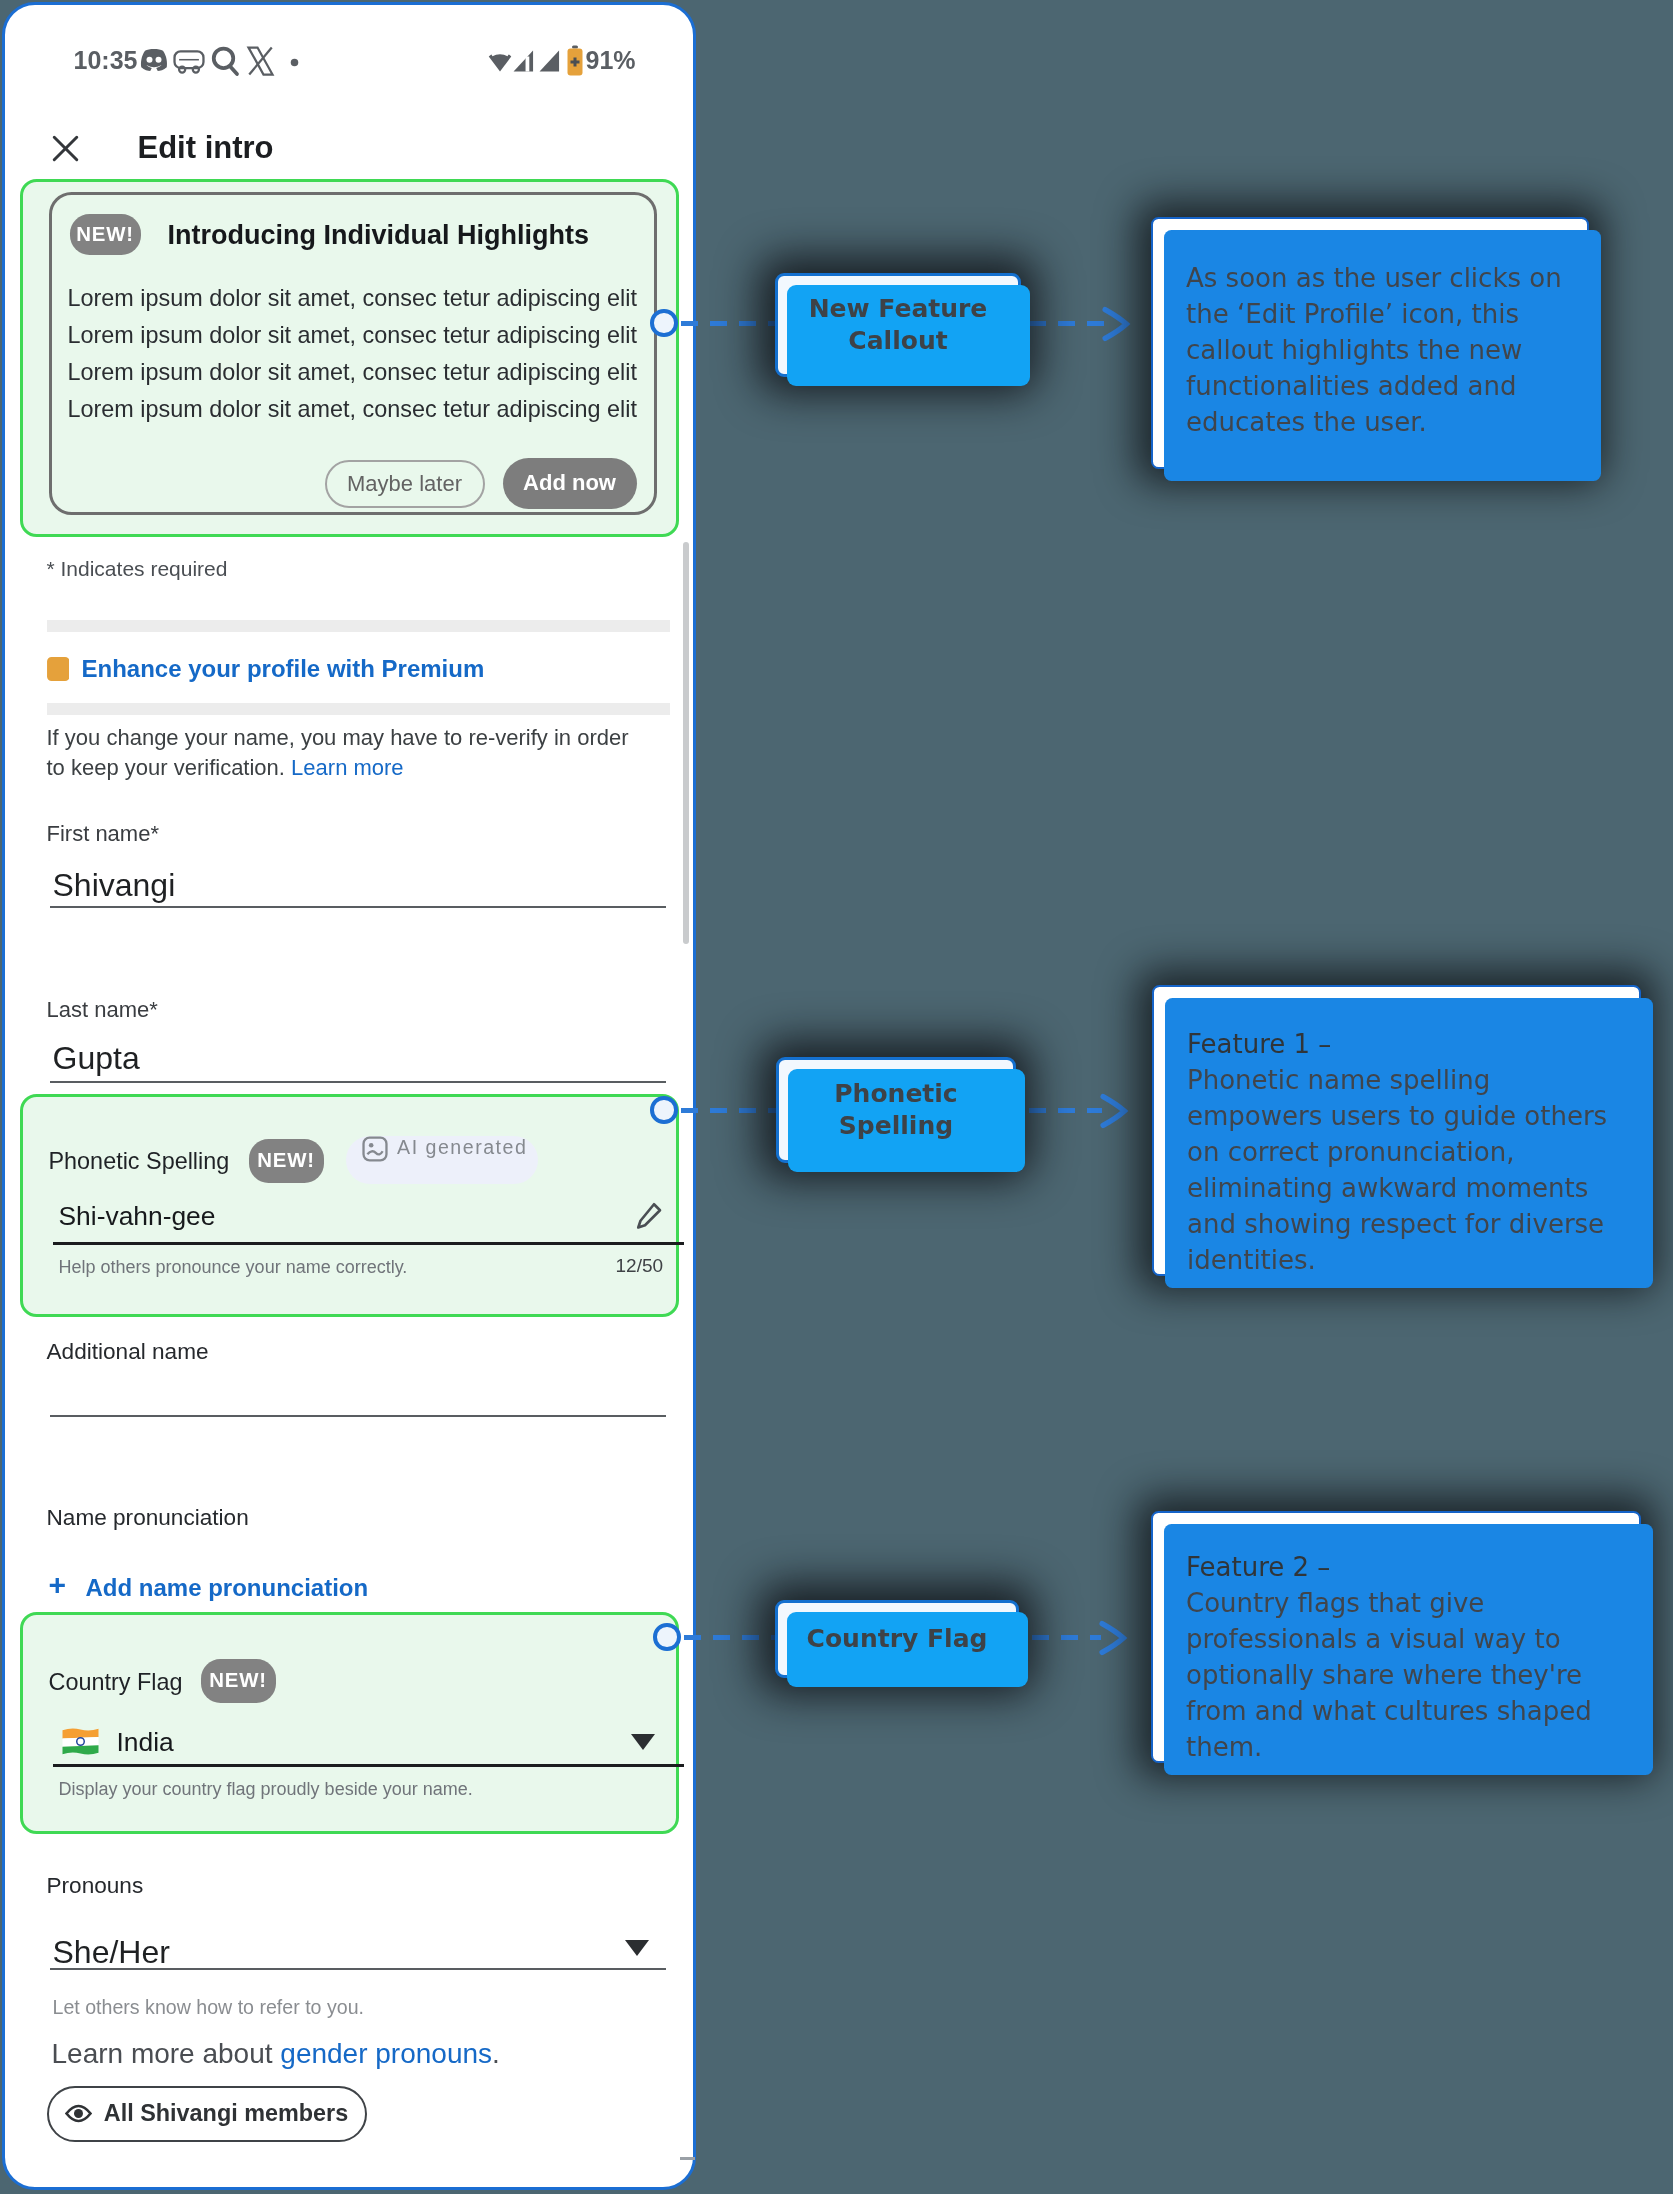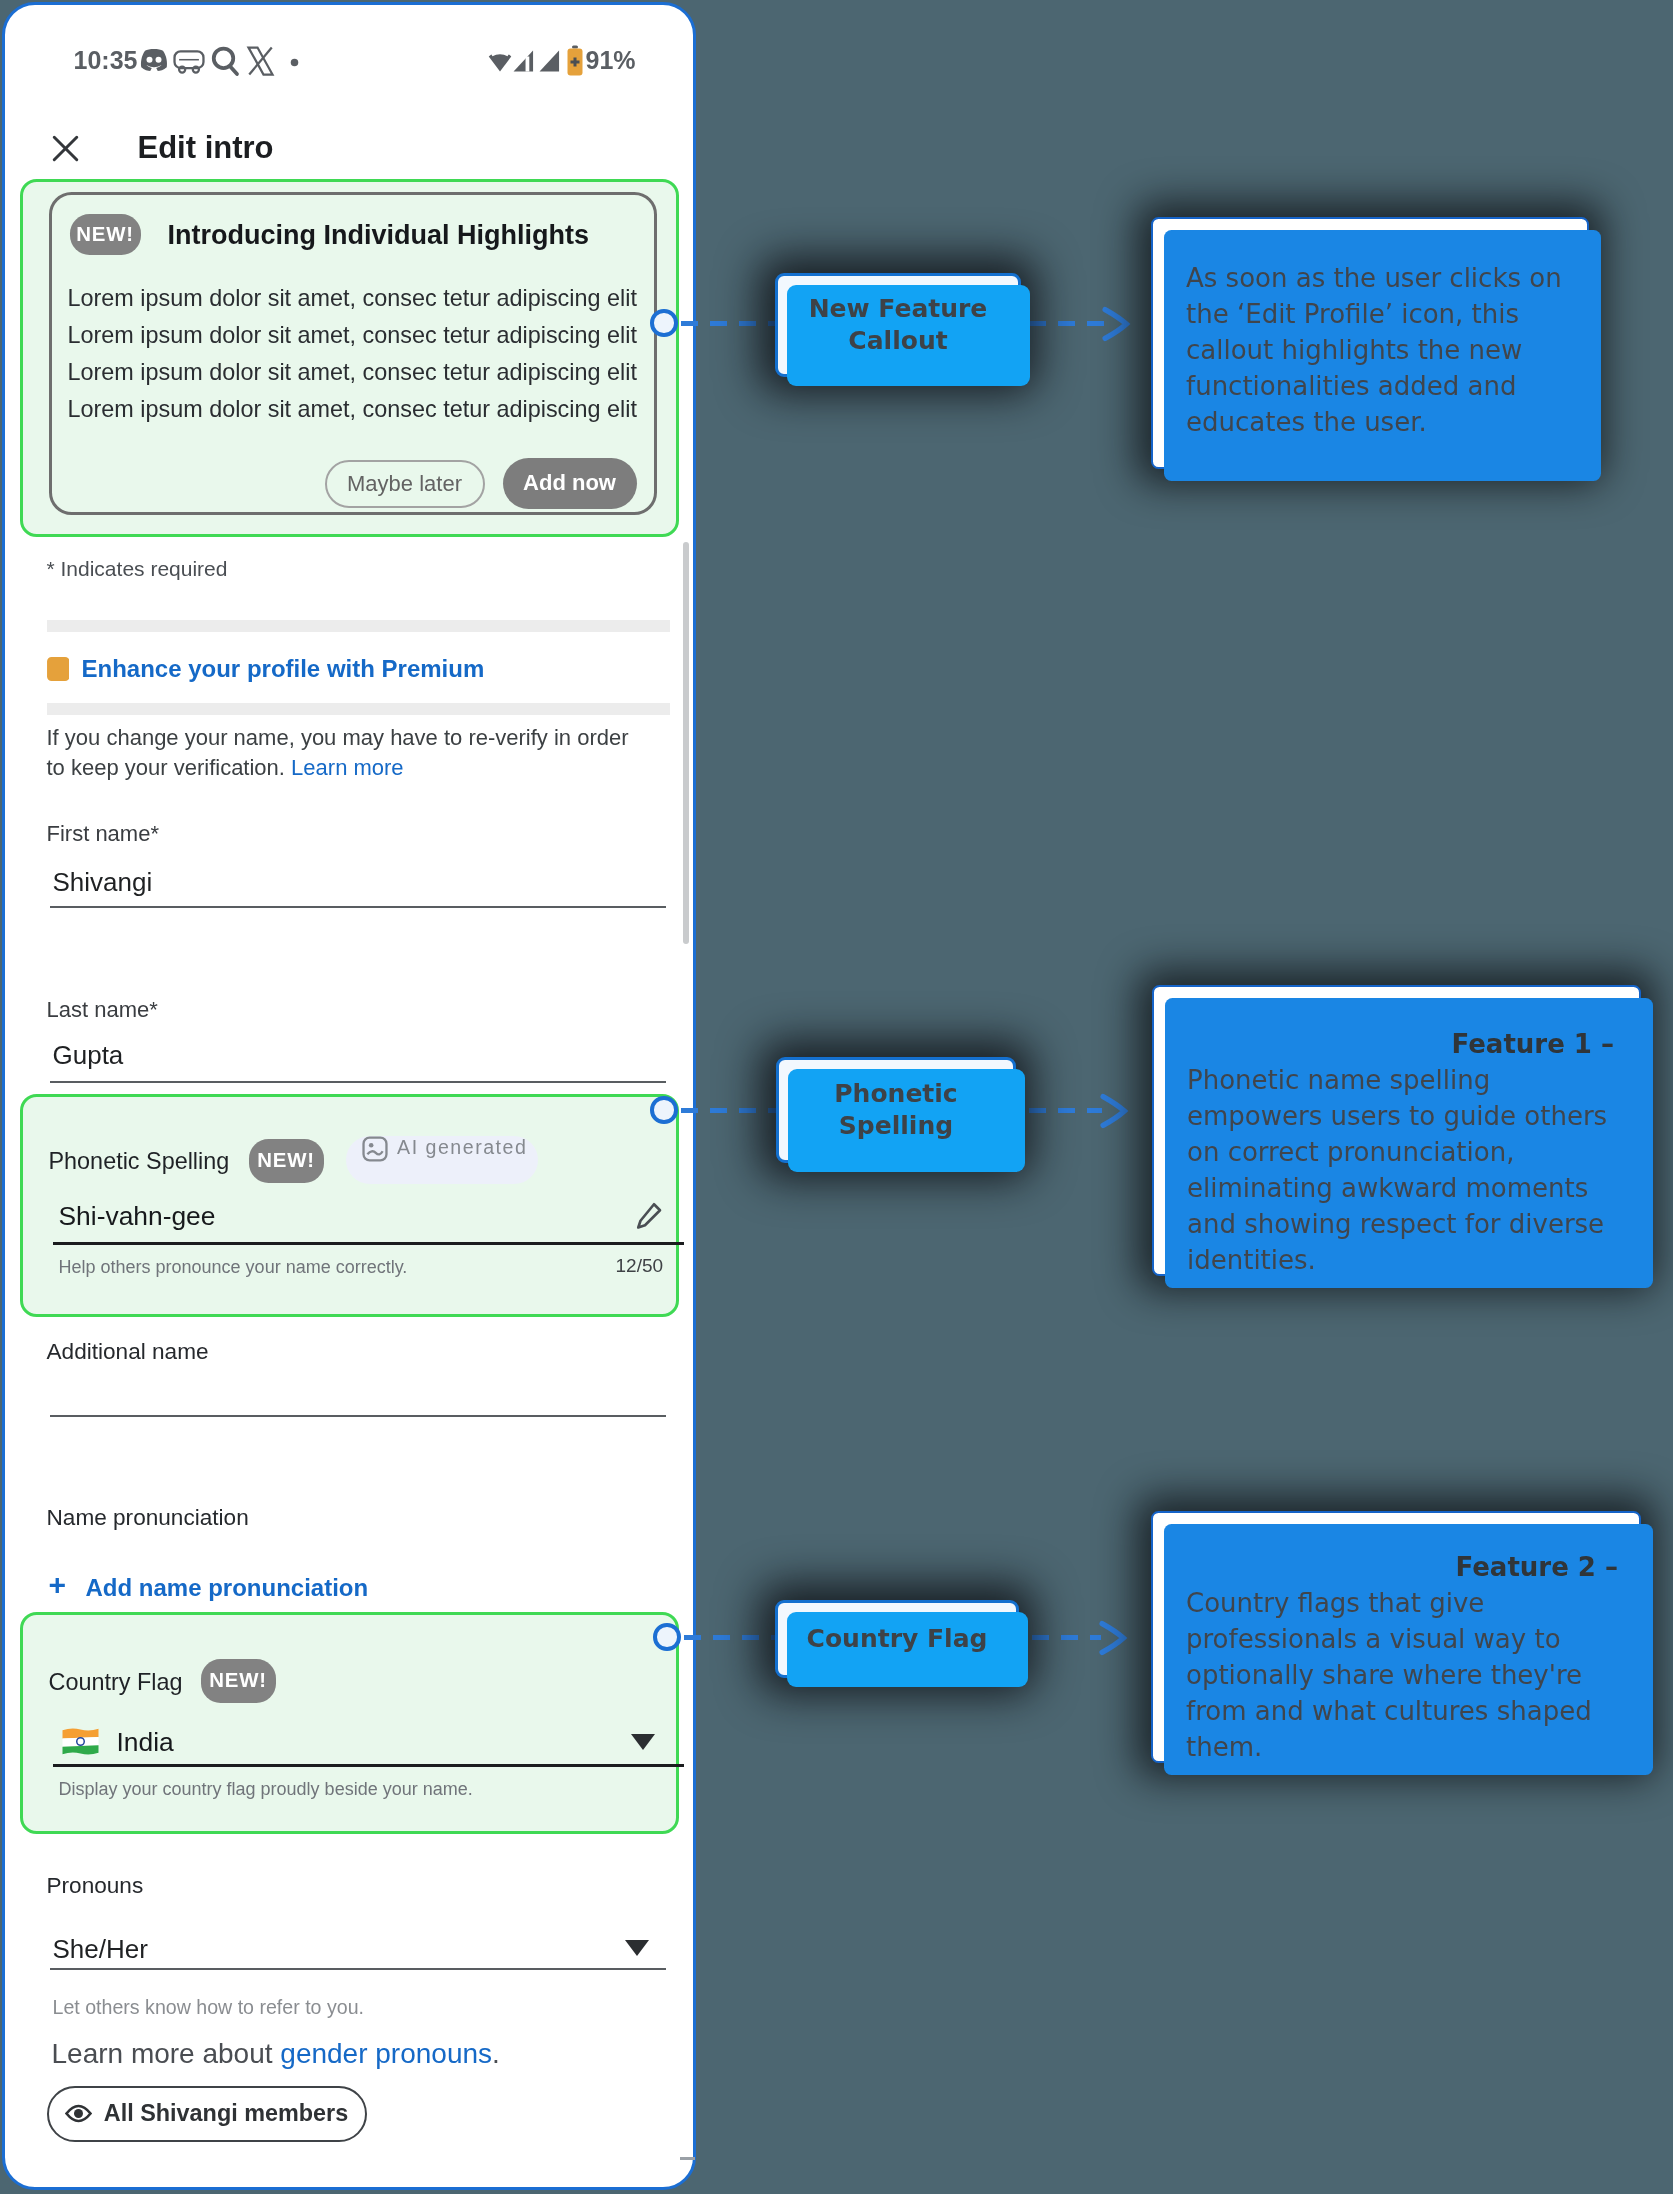--- a/index.html
+++ b/index.html
@@ -13,21 +13,21 @@
   .sb-text{position:absolute;top:41px;font-size:25px;font-weight:600;color:#5a5e63;}
   .hdr-title{position:absolute;left:133px;top:125px;font-size:31px;font-weight:700;color:#1c1e21;}
   
   .green-box{position:absolute;left:15px;width:659px;background:#e9f8ec;border:3.8px solid #3fd954;border-radius:16.6px;box-sizing:border-box;}
   .inner-card{position:absolute;left:27px;width:608px;border:3px solid #6e6e6e;border-radius:22.6px;box-sizing:border-box;}
   .new-badge{position:absolute;background:#828282;color:#fff;border-radius:19.6px;font-weight:700;
              display:flex;align-items:center;justify-content:center;letter-spacing:0.8px;}
   .lorem{font-size:23.4px;color:#2a2d31;line-height:37px;}
   .pill-btn{position:absolute;border-radius:754px;display:flex;align-items:center;justify-content:center;box-sizing:border-box;}
   .field-label{position:absolute;left:42px;font-size:22px;color:#3a3d41;}
-  .field-value{position:absolute;left:48px;font-size:26px;color:#1f2123;}
+  .field-value{position:absolute;left:48px;font-size:32px;color:#1f2123;}
   .field-line{position:absolute;left:45px;width:616px;background:#595d61;height:2.3px;}
   .field-line.dark{height:3px;background:#1a1c1e;}
   .helper{position:absolute;font-size:18px;color:#70747a;}
   .blue{color:#1569c7;}
   .divider{position:absolute;left:42px;width:623px;height:12px;background:#ececec;}
   .caret{position:absolute;width:0;height:0;border-left:12px solid transparent;border-right:12px solid transparent;border-top:16.6px solid #2b2e31;}
   
   .dash{position:absolute;height:4.5px;z-index:2;
         background:repeating-linear-gradient(90deg,#2e7bd8 0 16.6px,rgba(0,0,0,0) 16.6px 29px);}
   .connector-circle{position:absolute;width:19.6px;height:19.6px;border:4.5px solid #1c6fd3;background:#edf4fc;border-radius:50%;z-index:6;}
@@ -37,21 +37,21 @@
              line-height:1.28;white-space:pre-line;
              box-shadow:0 0 42px 16.6px rgba(10,12,15,0.78);}
   .label-box::before{content:"";position:absolute;left:9px;top:9px;right:-12px;bottom:-12px;
              background:#12a3f4;border-radius:9px;z-index:-1;}
   .note-box{position:absolute;background:#ffffff;border:2.3px solid #1563c8;border-radius:7.5px;z-index:4;
             font-family:"DejaVu Sans",sans-serif;font-size:26px;color:#40454c;line-height:36px;
             box-sizing:border-box;box-shadow:0 0 38px 15px rgba(10,12,15,0.72);}
   .note-box::before{content:"";position:absolute;left:10.6px;top:10.6px;right:-14.3px;bottom:-14.3px;
             background:#1a86e4;border-radius:7.5px;z-index:-1;}
   .note-inner{position:absolute;}
-  .note-head{font-weight:700;color:#303539;display:block;text-align:right;}
+  .note-head{font-weight:400;color:#303539;display:block;}
   .scrollbar{position:absolute;left:678px;top:537px;width:6.8px;height:402px;background:#c9cbcd;border-radius:3px;z-index:2;}
   svg{display:block;}
 </style>
 </head>
 <body>
 
 <div class="canvas">
 
   <div class="phone">
 

